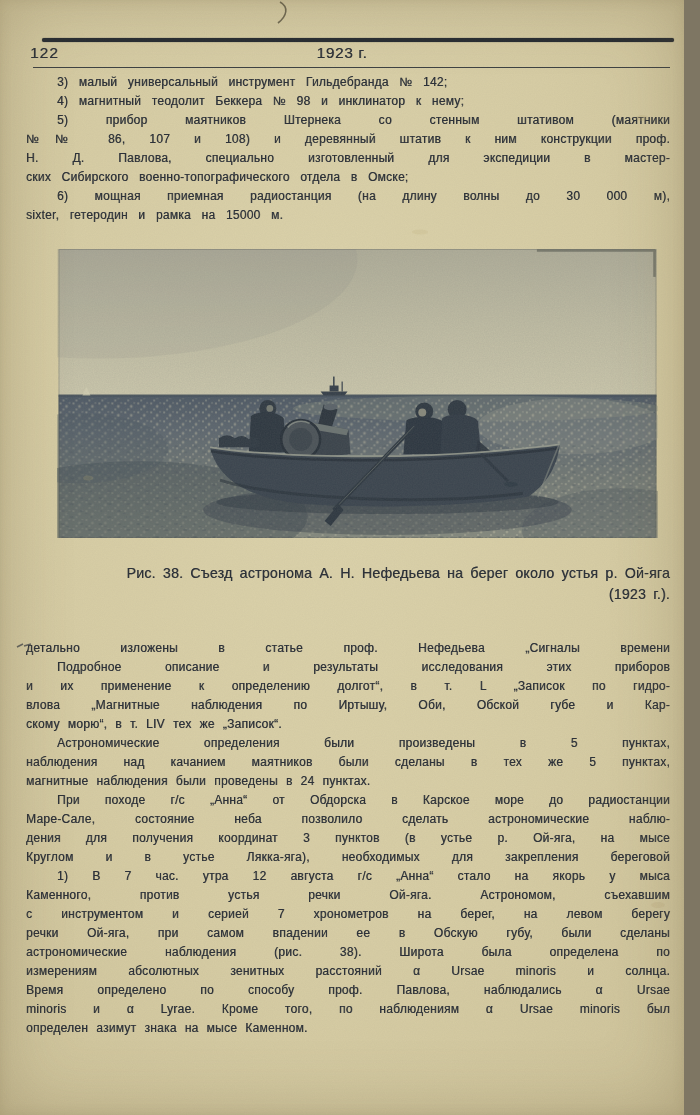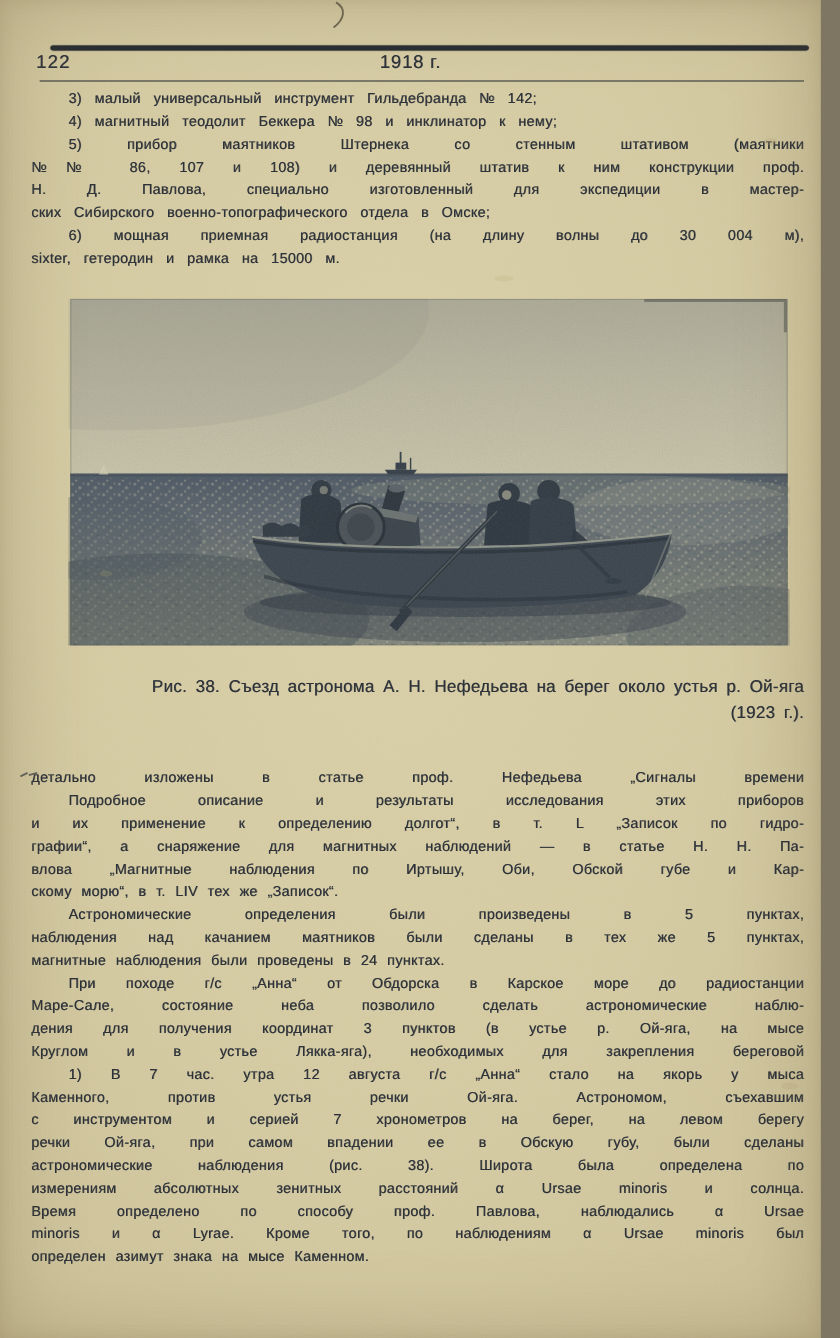--- a/index.html
+++ b/index.html
@@ -45,31 +45,31 @@
 
   .artifacts { position:absolute; left:0; top:0; width:700px; height:1115px; pointer-events:none; }
 </style>
 </head>
 <body>
 
 <div class="page">
 
   <div class="rule-thick"></div>
   <div class="hdr-num">122</div>
-  <div class="hdr-title">1918 г.</div>
+  <div class="hdr-title">1923 г.</div>
   <div class="rule-thin"></div>
 
   <div class="block list">
     <div class="ln ind">3) малый универсальный инструмент Гильдебранда № 142;</div>
     <div class="ln ind">4) магнитный теодолит Беккера № 98 и инклинатор к нему;</div>
     <div class="ln ind j">5) прибор маятников Штернека со стенным штативом (маятники</div>
     <div class="ln j">№№ 86, 107 и 108) и деревянный штатив к ним конструкции проф.</div>
     <div class="ln j">Н. Д. Павлова, специально изготовленный для экспедиции в мастер-</div>
     <div class="ln">ских Сибирского военно-топографического отдела в Омске;</div>
-    <div class="ln ind j">6) мощная приемная радиостанция (на длину волны до 30 004 м),</div>
+    <div class="ln ind j">6) мощная приемная радиостанция (на длину волны до 30 000 м),</div>
     <div class="ln">sixter, гетеродин и рамка на 15000 м.</div>
   </div>
 
   <figure class="photo">
     <svg viewBox="0 0 600 290" role="img">
       <defs>
         <linearGradient id="sky" x1="0" y1="0" x2="0" y2="1">
           <stop offset="0" stop-color="#b1af9b"></stop>
           <stop offset="0.55" stop-color="#c2bfa6"></stop>
           <stop offset="1" stop-color="#cdc9ae"></stop>
@@ -183,21 +183,20 @@
   <div class="caption">
     <div class="cap-ln">Рис. 38. Съезд астронома А. Н. Нефедьева на берег около устья р. Ой-яга</div>
     <div class="cap-ln">(1923 г.).</div>
   </div>
 
   <div class="block main">
     <div>
       <div class="ln j">детально изложены в статье проф. Нефедьева „Сигналы времени</div>
       <div class="ln ind j">Подробное описание и результаты исследования этих приборов</div>
       <div class="ln j">и их применение к определению долгот“, в т. L „Записок по гидро-</div>
-      <div class="ln j">графии“, а снаряжение для магнитных наблюдений — в статье Н. Н. Па-</div>
       <div class="ln j">влова „Магнитные наблюдения по Иртышу, Оби, Обской губе и Кар-</div>
       <div class="ln">скому морю“, в т. LIV тех же „Записок“.</div>
     </div>
     <div>
       <div class="ln ind j">Астрономические определения были произведены в 5 пунктах,</div>
       <div class="ln j">наблюдения над качанием маятников были сделаны в тех же 5 пунктах,</div>
       <div class="ln">магнитные наблюдения были проведены в 24 пунктах.</div>
     </div>
     <div>
       <div class="ln ind j">При походе г/с „Анна“ от Обдорска в Карское море до радиостанции</div>

